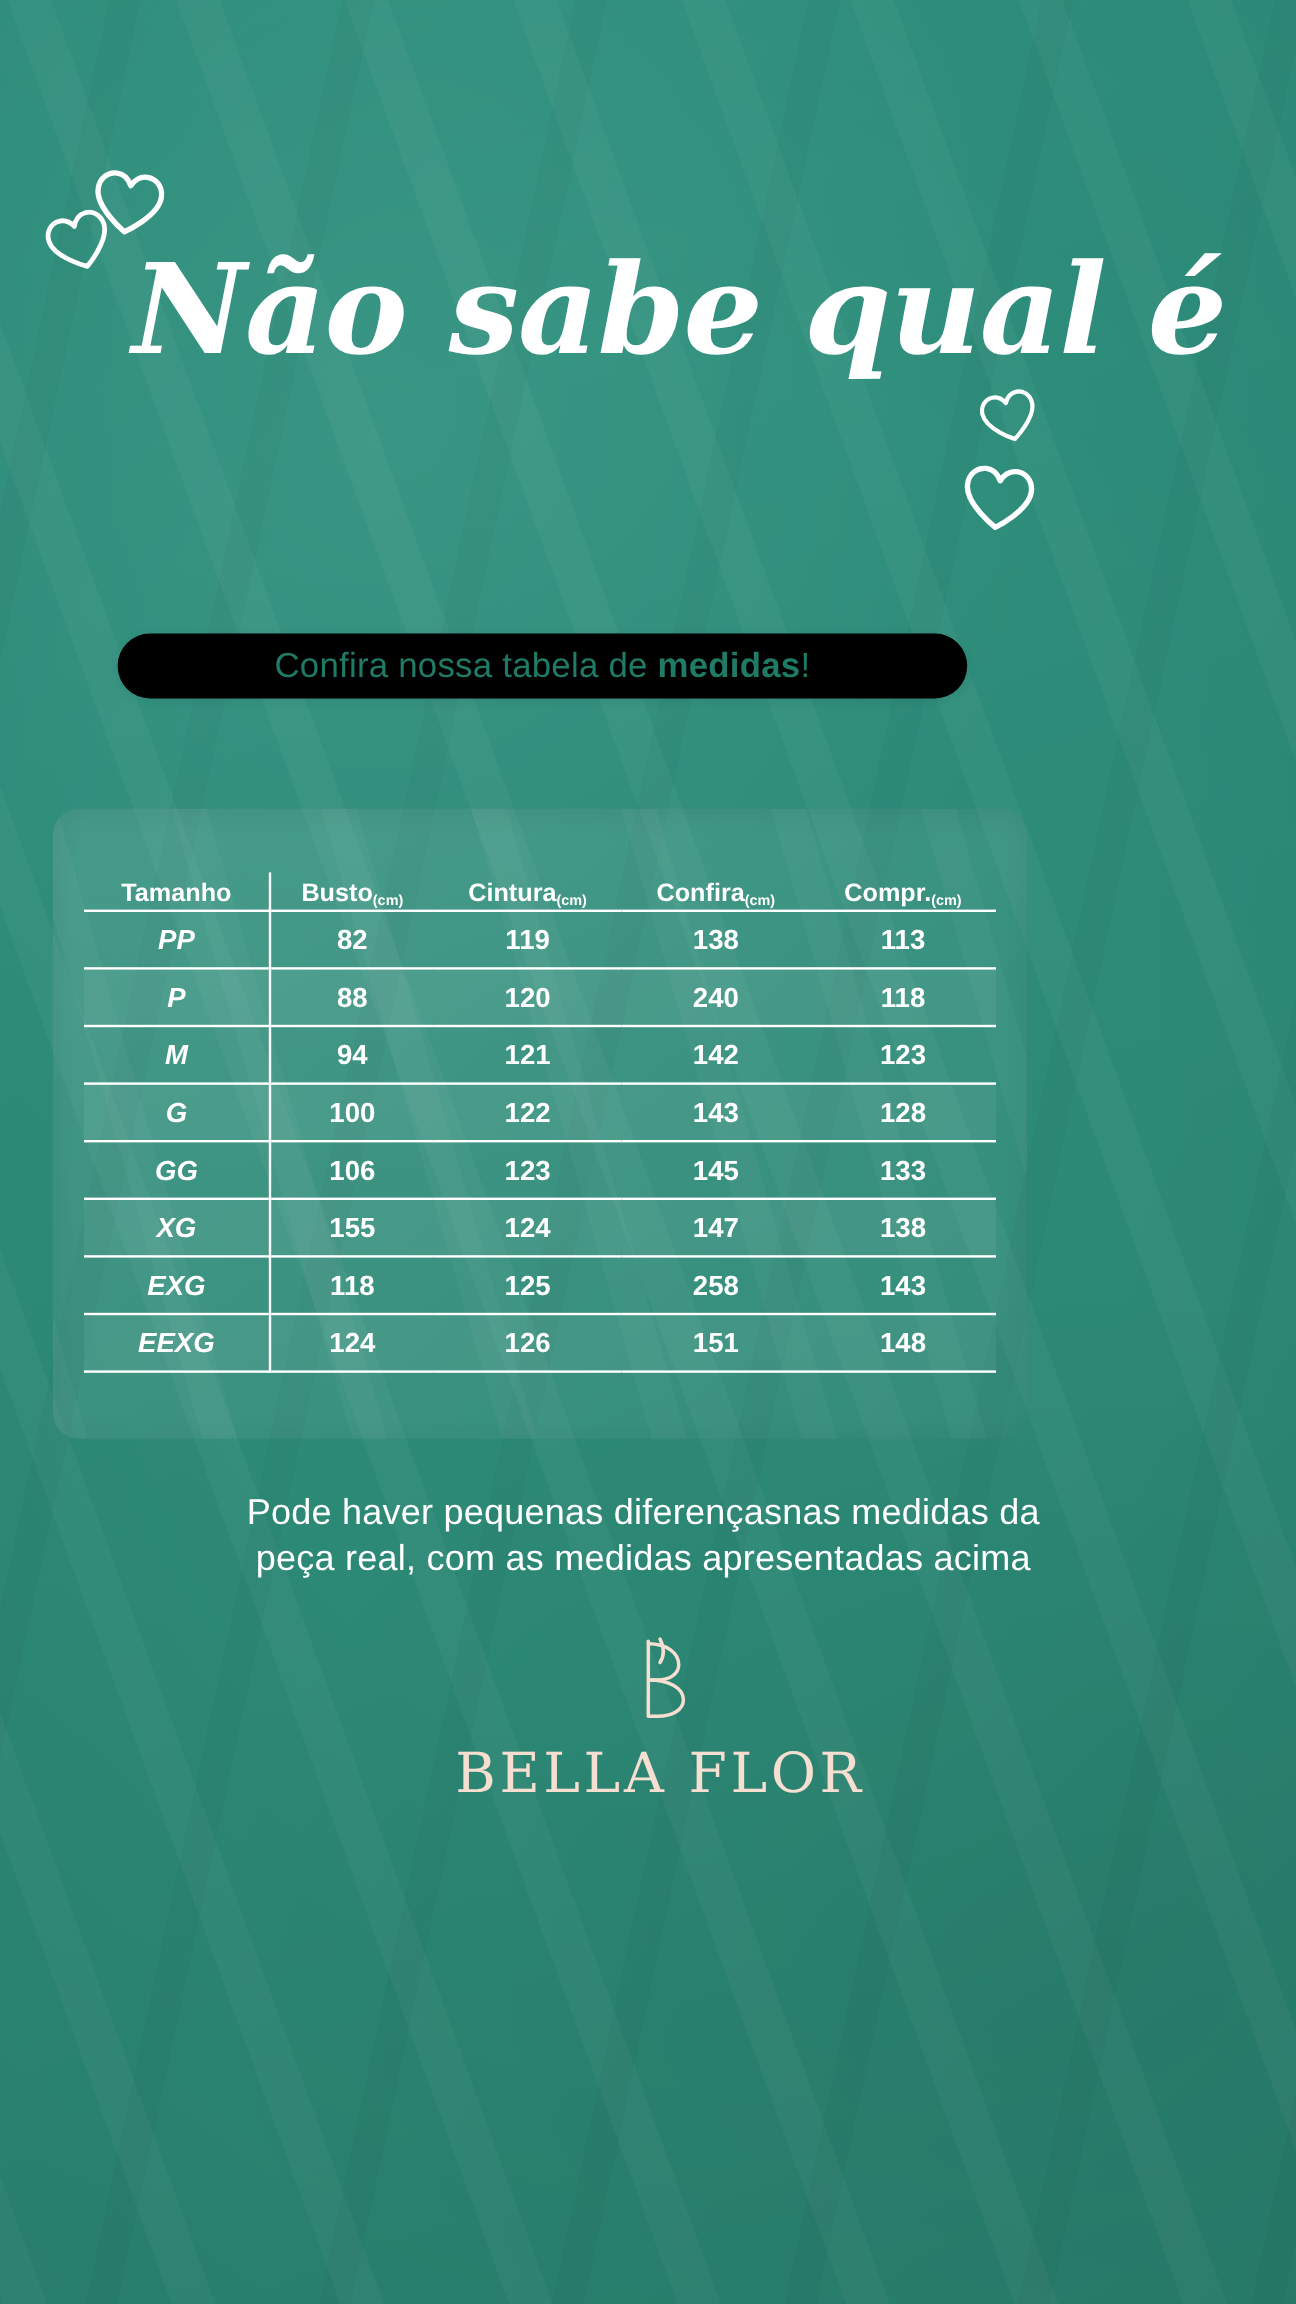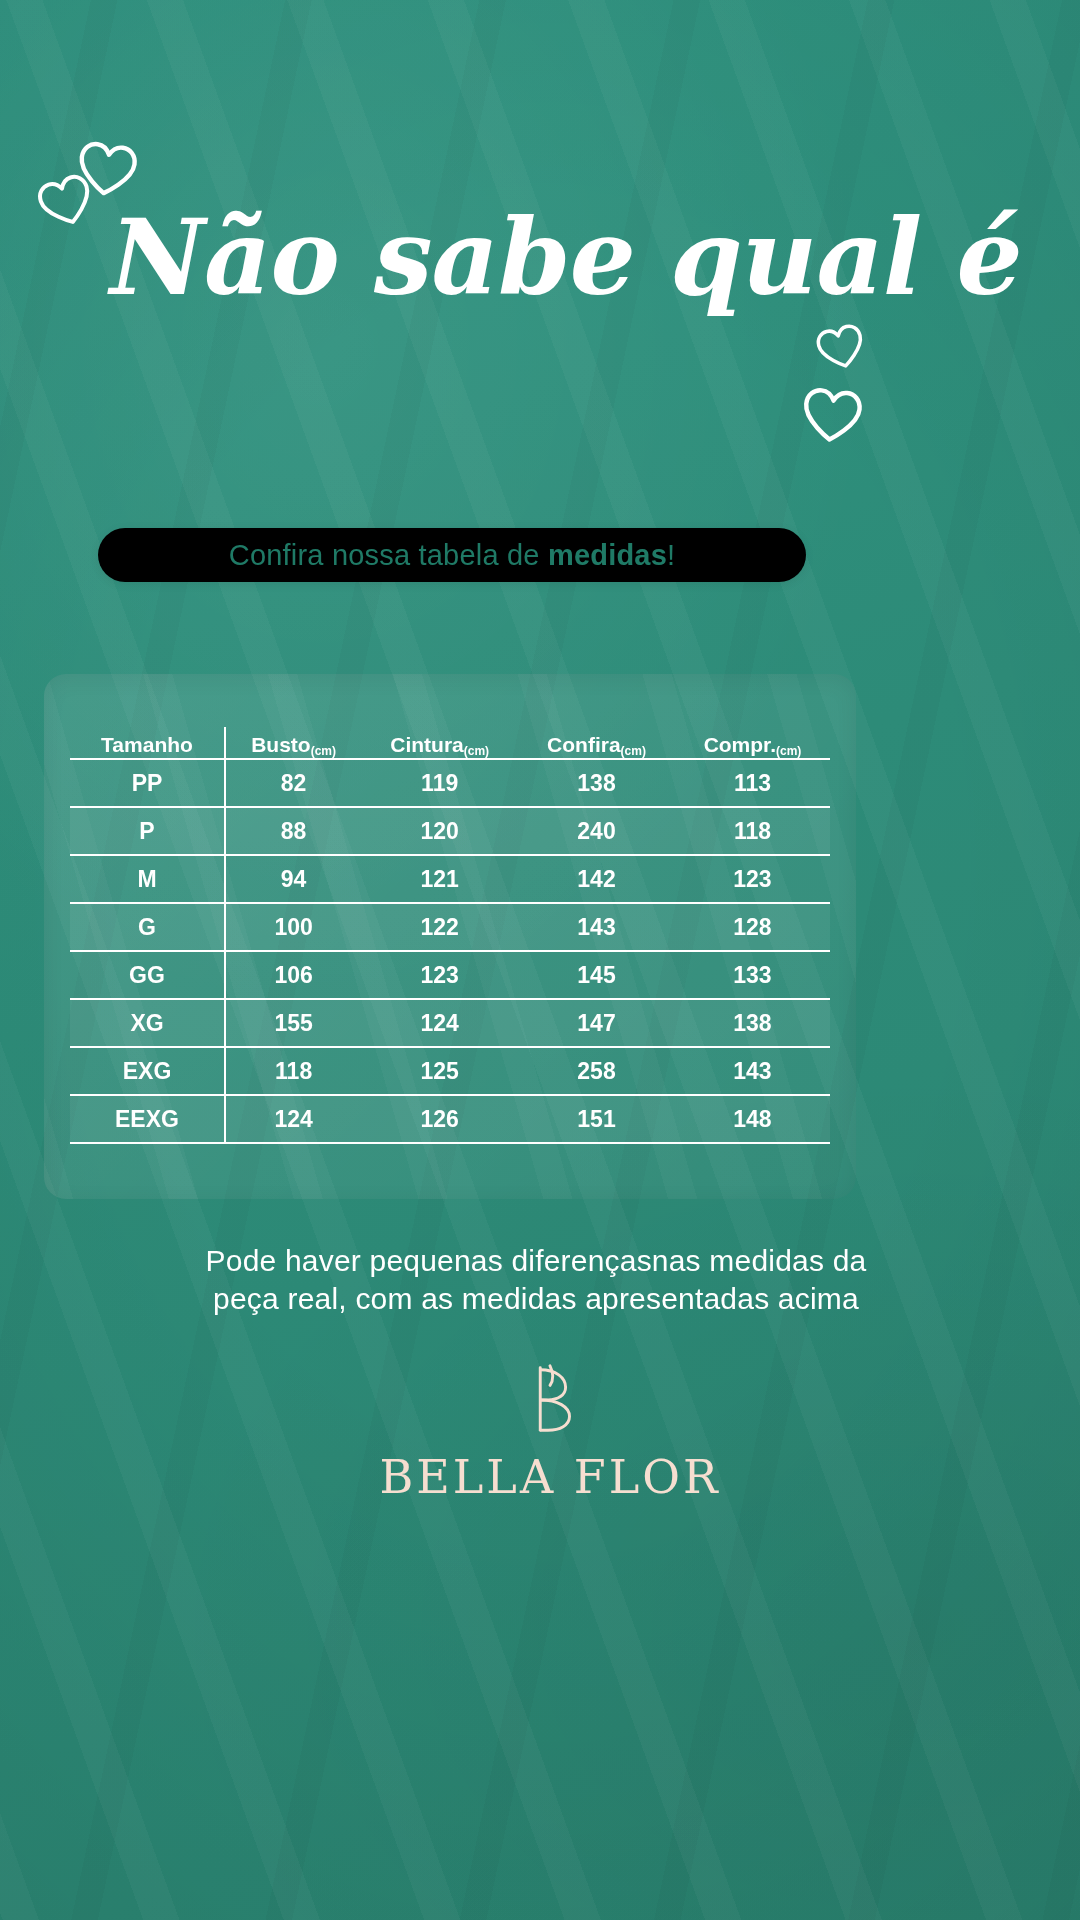--- a/index.html
+++ b/index.html
@@ -172,20 +172,21 @@
     top: 3px;
   }
 
   table.size-table tbody td {
     font-size: 23px;
     height: 48px;
   }
   table.size-table tbody td.col-size {
     border-right: 2px solid #ffffff;
     width: 155px;
+    font-style: italic;
   }
   
   table.size-table tbody tr.striped td {
     border-top: 2px solid #ffffff;
     border-bottom: 2px solid #ffffff;
     background: rgba(255,255,255,0.06);
   }
 
   
   .note {

